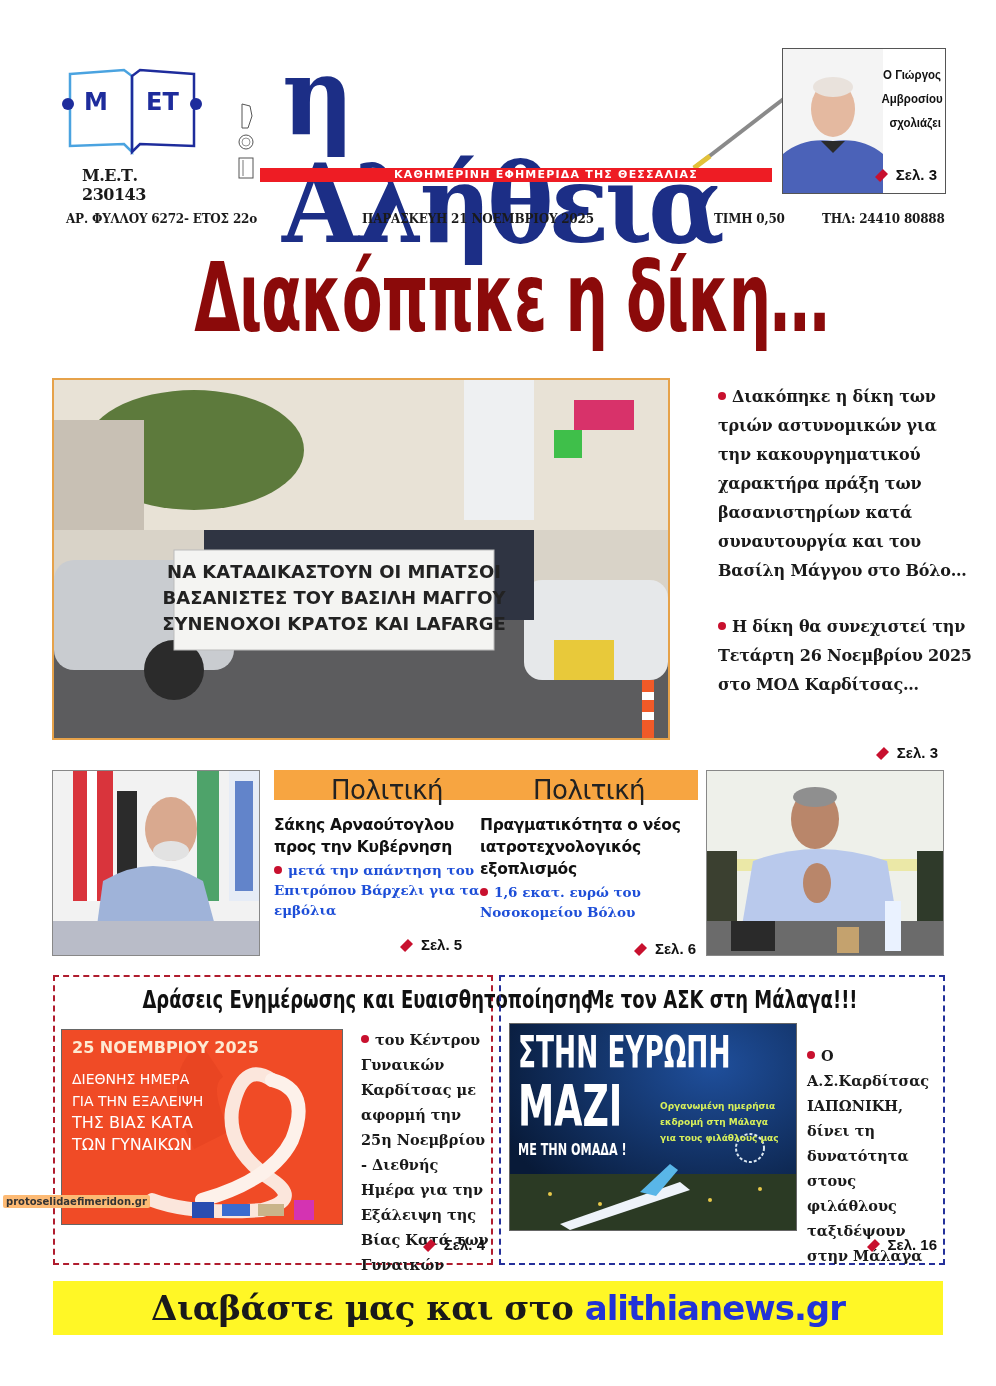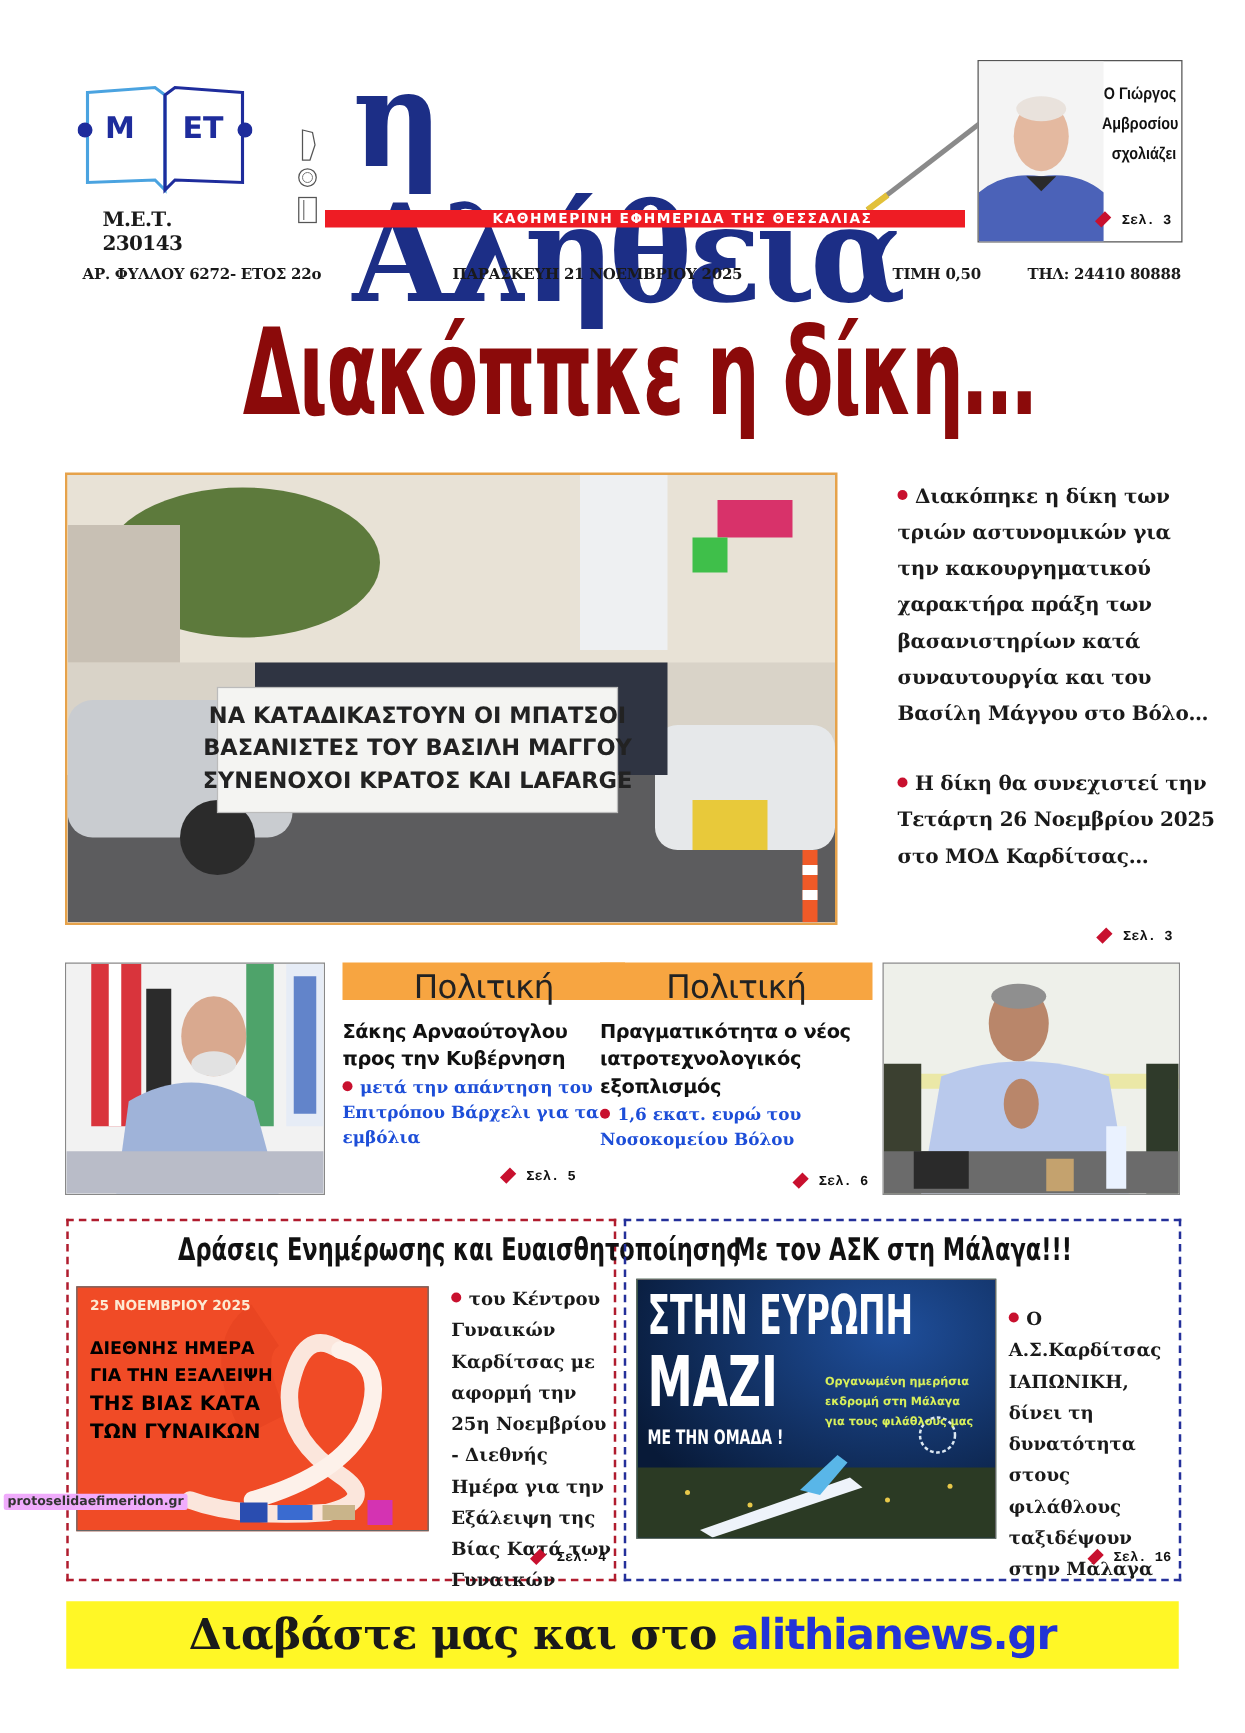--- a/index.html
+++ b/index.html
@@ -18,21 +18,21 @@
   .title-text { position: absolute; left: 20px; top: -6px; font-family: "DejaVu Serif", serif; font-weight: bold; font-size: 108px; line-height: 1; color: #1c2e86; letter-spacing: -5px; transform: scaleX(0.92); transform-origin: left top; }
   .pen { position: absolute; left: 430px; top: 42px; width: 100px; height: 80px; }
   .tagline { left: 260px; top: 168px; width: 512px; height: 14px; background: #ee1c24; color: #ffffff; font-family: "DejaVu Sans", sans-serif; font-weight: bold; font-size: 11px; letter-spacing: 1.2px; text-align: center; line-height: 14px; padding-left: 60px; }
 
   .columnist { left: 782px; top: 48px; width: 164px; height: 146px; border: 1.5px solid #555; overflow: hidden; background: #fff; }
   .columnist-photo { position: absolute; left: 0; top: 0; width: 100px; height: 146px; }
   .columnist-text { position: absolute; right: 4px; top: 14px; width: 70px; text-align: right; font-family: "Liberation Sans", sans-serif; font-weight: bold; font-size: 13.5px; line-height: 24px; transform: scaleX(0.85); transform-origin: right top; color: #111; }
   .columnist-page { position: absolute; right: 8px; bottom: 10px; font-family: "DejaVu Serif", serif; font-weight: bold; font-size: 11px; }
 
   .diamond { display: inline-block; width: 9px; height: 9px; background: #c8102e; transform: rotate(45deg) scale(0.8, 1.25); margin-right: 10px; vertical-align: middle; position: relative; top: -1px; }
-  .page-ref { font-family: Liberation Mono, monospace; font-weight: bold; font-size: 11px; color: #111; white-space: nowrap; }
+  .page-ref { font-family: Liberation Sans, sans-serif; font-weight: bold; font-size: 15px; color: #111; white-space: nowrap; }
 
   .info-bar { top: 212px; font-family: "DejaVu Serif", serif; font-weight: bold; font-size: 12px; letter-spacing: -0.2px; white-space: nowrap; }
 
   
   .headline { left: 0; top: 250px; width: 996px; text-align: center; font-family: "DejaVu Sans", sans-serif; font-weight: bold; font-size: 96px; line-height: 1; color: #8b0a0a; letter-spacing: -2px; }
   .headline span { display: inline-block; transform: scaleX(0.62); transform-origin: center top; white-space: nowrap; }
 
   
   .main-photo { left: 52px; top: 378px; width: 618px; height: 362px; border: 2px solid #e6a24a; overflow: hidden; }
   .main-text { left: 718px; top: 382px; width: 256px; font-family: "DejaVu Serif", serif; font-weight: bold; font-size: 16px; line-height: 29px; color: #1a1a1a; letter-spacing: -0.2px; }
@@ -50,21 +50,21 @@
 
   
   .box-red { left: 53px; top: 975px; width: 440px; height: 290px; border: 2px dashed #b01c2e; }
   .box-blue { left: 499px; top: 975px; width: 446px; height: 290px; border: 2px dashed #24309a; }
   .box-title { position: absolute; left: 0; right: 0; top: 6px; text-align: center; font-family: "DejaVu Sans", sans-serif; font-weight: bold; font-size: 25px; line-height: 34px; color: #111; white-space: nowrap; }
   .box-title span { display: inline-block; transform: scaleX(0.72); transform-origin: center top; }
   .box-img { position: absolute; overflow: hidden; border: 1px solid #666; }
   .box-text { position: absolute; font-family: "DejaVu Serif", serif; font-weight: bold; font-size: 14.5px; line-height: 25px; color: #1a1a1a; }
   .box-ref { position: absolute; right: 6px; bottom: 10px; }
 
-  .watermark { left: 3px; top: 1195px; background: #f0abfc; padding: 1px 3px; font-family: "DejaVu Sans", sans-serif; font-weight: bold; font-size: 10px; color: #333; border-radius: 2px; }
+  .watermark { left: 3px; top: 1195px; background: #fdba74; padding: 1px 3px; font-family: "DejaVu Sans", sans-serif; font-weight: bold; font-size: 10px; color: #333; border-radius: 2px; }
 
   
   .footer-banner { left: 53px; top: 1281px; width: 890px; height: 54px; background: #fff726; text-align: center; font-family: "DejaVu Serif", serif; font-weight: bold; font-size: 34px; line-height: 54px; color: #1a1a1a; letter-spacing: -0.5px; }
   .footer-banner .url { color: #2233d6; font-family: "DejaVu Sans", sans-serif; font-weight: bold; letter-spacing: -1px; }
 </style>
 </head>
 <body>
 
 <div class="abs met-logo">
   <svg width="140" height="90" viewBox="0 0 140 90">
@@ -211,22 +211,22 @@
   <div class="box-img" style="left:6px;top:52px;width:282px;height:196px;background:#f04b26;">
     <svg width="282" height="196" viewBox="0 0 282 196" class="abs" style="left:0;top:0;">
       <path d="M150 30 Q120 50 150 110" fill="none" stroke="#e2401e" stroke-width="40" opacity="0.5"></path>
       <path d="M210 50 Q180 30 170 80 Q165 120 210 150 Q240 170 200 180 Q130 185 90 170" fill="none" stroke="#fbe6dc" stroke-width="14" stroke-linecap="round"></path>
       <path d="M210 50 Q250 60 230 110 Q210 150 140 170" fill="none" stroke="#fdf1ea" stroke-width="14" stroke-linecap="round"></path>
       <rect x="130" y="172" width="22" height="16" fill="#2a4db0"></rect>
       <rect x="160" y="174" width="28" height="12" fill="#3a6bd0"></rect>
       <rect x="196" y="174" width="26" height="12" fill="#c9b48a"></rect>
       <rect x="232" y="170" width="20" height="20" fill="#d433b2"></rect>
     </svg>
-    <div class="abs" style="left:10px;top:8px;font-family:'DejaVu Sans',sans-serif;font-weight:bold;font-size:11px;color:#fde9d2;">25 ΝΟΕΜΒΡΙΟΥ 2025</div>
-    <div class="abs" style="left:10px;top:38px;font-family:'DejaVu Sans',sans-serif;font-size:14px;line-height:22px;color:#000000;font-weight:bold;">
+    <div class="abs" style="left:10px;top:8px;font-family:'DejaVu Sans',sans-serif;font-weight:bold;font-size:16px;color:#fde9d2;">25 ΝΟΕΜΒΡΙΟΥ 2025</div>
+    <div class="abs" style="left:10px;top:38px;font-family:'DejaVu Sans',sans-serif;font-size:14px;line-height:22px;color:#ffffff;font-weight:normal;">
       <div>ΔΙΕΘΝΗΣ ΗΜΕΡΑ</div>
       <div>ΓΙΑ ΤΗΝ ΕΞΑΛΕΙΨΗ</div>
       <div style="font-size:16px;">ΤΗΣ ΒΙΑΣ ΚΑΤΑ</div>
       <div style="font-size:16px;">ΤΩΝ ΓΥΝΑΙΚΩΝ</div>
     </div>
   </div>
   <div class="box-text" style="left:306px;top:50px;width:130px;"><span class="dot"></span><span>του Κέντρου Γυναικών Καρδίτσας με αφορμή την 25η Νοεμβρίου - Διεθνής Ημέρα για την Εξάλειψη της Βίας Κατά των Γυναικών</span></div>
   <div class="box-ref page-ref">
     <span class="diamond"></span><span>Σελ. 4</span>
   </div>

